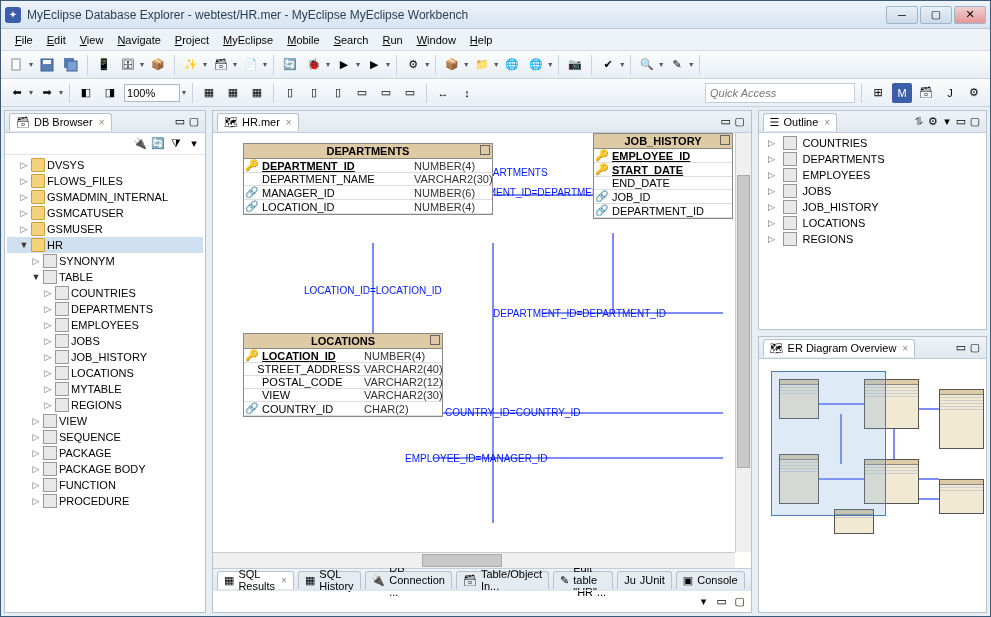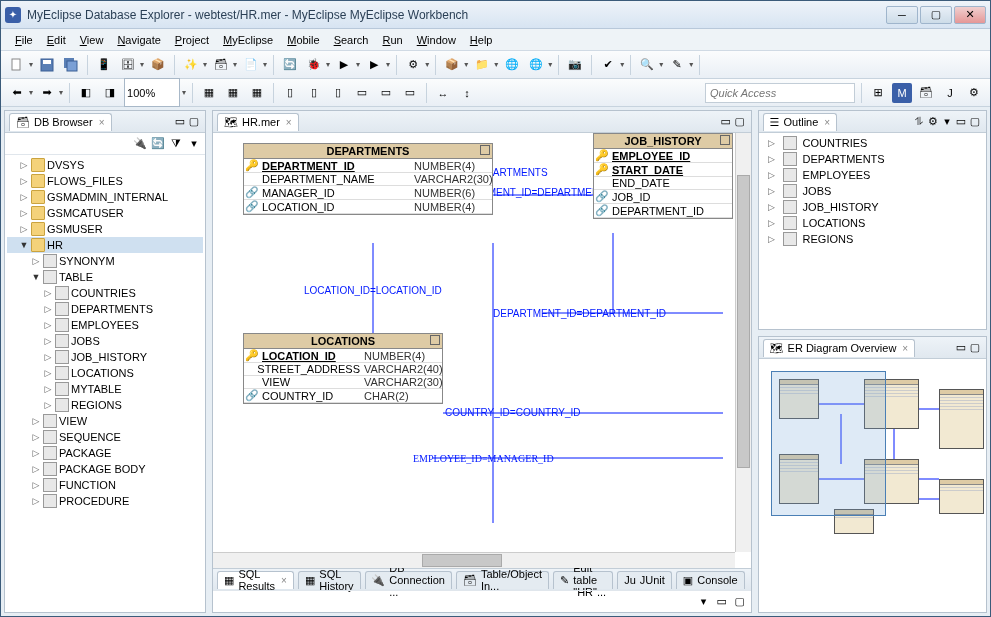--- a/index.html
+++ b/index.html
@@ -11,21 +11,21 @@
 .winbtns { display: flex; gap: 2px; }
 .winbtn { width: 32px; height: 18px; background: linear-gradient(#e8eff7,#cddce8); border: 1px solid #9fb5cc; border-radius: 2px; display:flex;align-items:center;justify-content:center; cursor:pointer; }
 .winbtn.close { background: linear-gradient(#f0d0d0,#e59797); }
 .menubar { height: 22px; background: #eef3f7; display: flex; align-items: center; padding: 0 8px; gap: 2px; border-bottom: 1px solid #d0dae4; }
 .menubar span { padding: 2px 6px; cursor: pointer; }
 .menubar u { text-decoration: underline; }
 .toolbar { height: 28px; background: linear-gradient(#fbfcfd,#e9eff5); display: flex; align-items: center; padding: 0 6px; gap: 4px; border-bottom: 1px solid #c7d3de; }
 .tbtn { width: 20px; height: 20px; border:1px solid transparent; border-radius:2px; display:flex;align-items:center;justify-content:center; cursor:pointer; }
 .tsep { width:1px; height:20px; background:#c7d3de; margin:0 2px; }
 .drop { font-size:8px; color:#555; margin-left:-2px; cursor:pointer; }
-.zoom { width: 56px; height: 29px; border:1px solid #a8b8c8; background:#fff; padding:0 2px; }
+.zoom { width: 56px; height: 18px; border:1px solid #a8b8c8; background:#fff; padding:0 2px; }
 .qa { width: 150px; height: 20px; border:1px solid #c2cdd7; background:#fff; color:#888; padding:2px 4px; font-style:italic; margin-left:10px; }
 .workarea { flex:1; display:flex; background:#e7eef4; overflow:hidden; }
 .pane { background:#fff; border:1px solid #b6c2ce; display:flex; flex-direction:column; margin:3px; }
 .pane-left { width:202px; }
 .pane-center { flex:1; }
 .tabs { height:22px; background:linear-gradient(#eef3f8,#e0e8ef); display:flex; align-items:center; border-bottom:1px solid #c2cdd7; padding:0 4px; }
 .tab { height:18px; background:#fff; border:1px solid #b6c2ce; border-bottom:none; border-radius:3px 3px 0 0; padding:0 6px; display:flex; align-items:center; gap:4px; margin-right:2px; cursor:pointer; }
 .tab.inactive { background:#e4ebf1; }
 .tab .x { color:#888; font-size:10px; margin-left:2px; cursor:pointer; }
 .tabs .spacer { flex:1; }
@@ -347,21 +347,21 @@
             <line x1="400" y1="100" x2="400" y2="180"></line>
             <line x1="330" y1="180" x2="510" y2="180"></line>
             <line x1="220" y1="325" x2="510" y2="325"></line>
           </svg>
           <div id="linklabels">
               <span class="link-label" style="left: 260px; top: 34px;">DEPARTMENTS</span>
               <span class="link-label" style="left: 235px; top: 54px;">DEPARTMENT_ID=DEPARTMENT_ID</span>
               <span class="link-label" style="left: 55px; top: 152px; padding-left: 36px;">LOCATION_ID=LOCATION_ID</span>
               <span class="link-label" style="left: 280px; top: 175px;">DEPARTMENT_ID=DEPARTMENT_ID</span>
               <span class="link-label" style="left: 232px; top: 274px;">COUNTRY_ID=COUNTRY_ID</span>
-              <span class="link-label" style="left: 200px; top: 320px; font-family: Liberation Serif, serif;">EMPLOYEE_ID=MANAGER_ID</span>
+              <span class="link-label" style="left: 192px; top: 320px;">EMPLOYEE_ID=MANAGER_ID</span>
             </div>
 
           <div class="entity" style="left:30px; top:10px; width:250px;">
             <div class="ehdr">
                 <span>DEPARTMENTS</span>
                 <span class="ehdricon"></span>
               </div>
             <div id="ent-dep">
                 <div class="erow">
                   <span class="rkey">🔑</span>
@@ -421,20 +421,25 @@
             <div id="ent-loc">
                 <div class="erow">
                   <span class="rkey">🔑</span>
                   <span class="rname pk">LOCATION_ID</span>
                   <span class="rtype">NUMBER(4)</span>
                 </div>
                 <div class="erow">
                   <span class="rkey"></span>
                   <span class="rname ">STREET_ADDRESS</span>
                   <span class="rtype">VARCHAR2(40)</span>
+                </div>
+                <div class="erow">
+                  <span class="rkey"></span>
+                  <span class="rname ">POSTAL_CODE</span>
+                  <span class="rtype">VARCHAR2(12)</span>
                 </div>
                 <div class="erow">
                   <span class="rkey"></span>
                   <span class="rname ">VIEW</span>
                   <span class="rtype">VARCHAR2(30)</span>
                 </div>
                 <div class="erow">
                   <span class="rkey">🔗</span>
                   <span class="rname ">COUNTRY_ID</span>
                   <span class="rtype">CHAR(2)</span>

